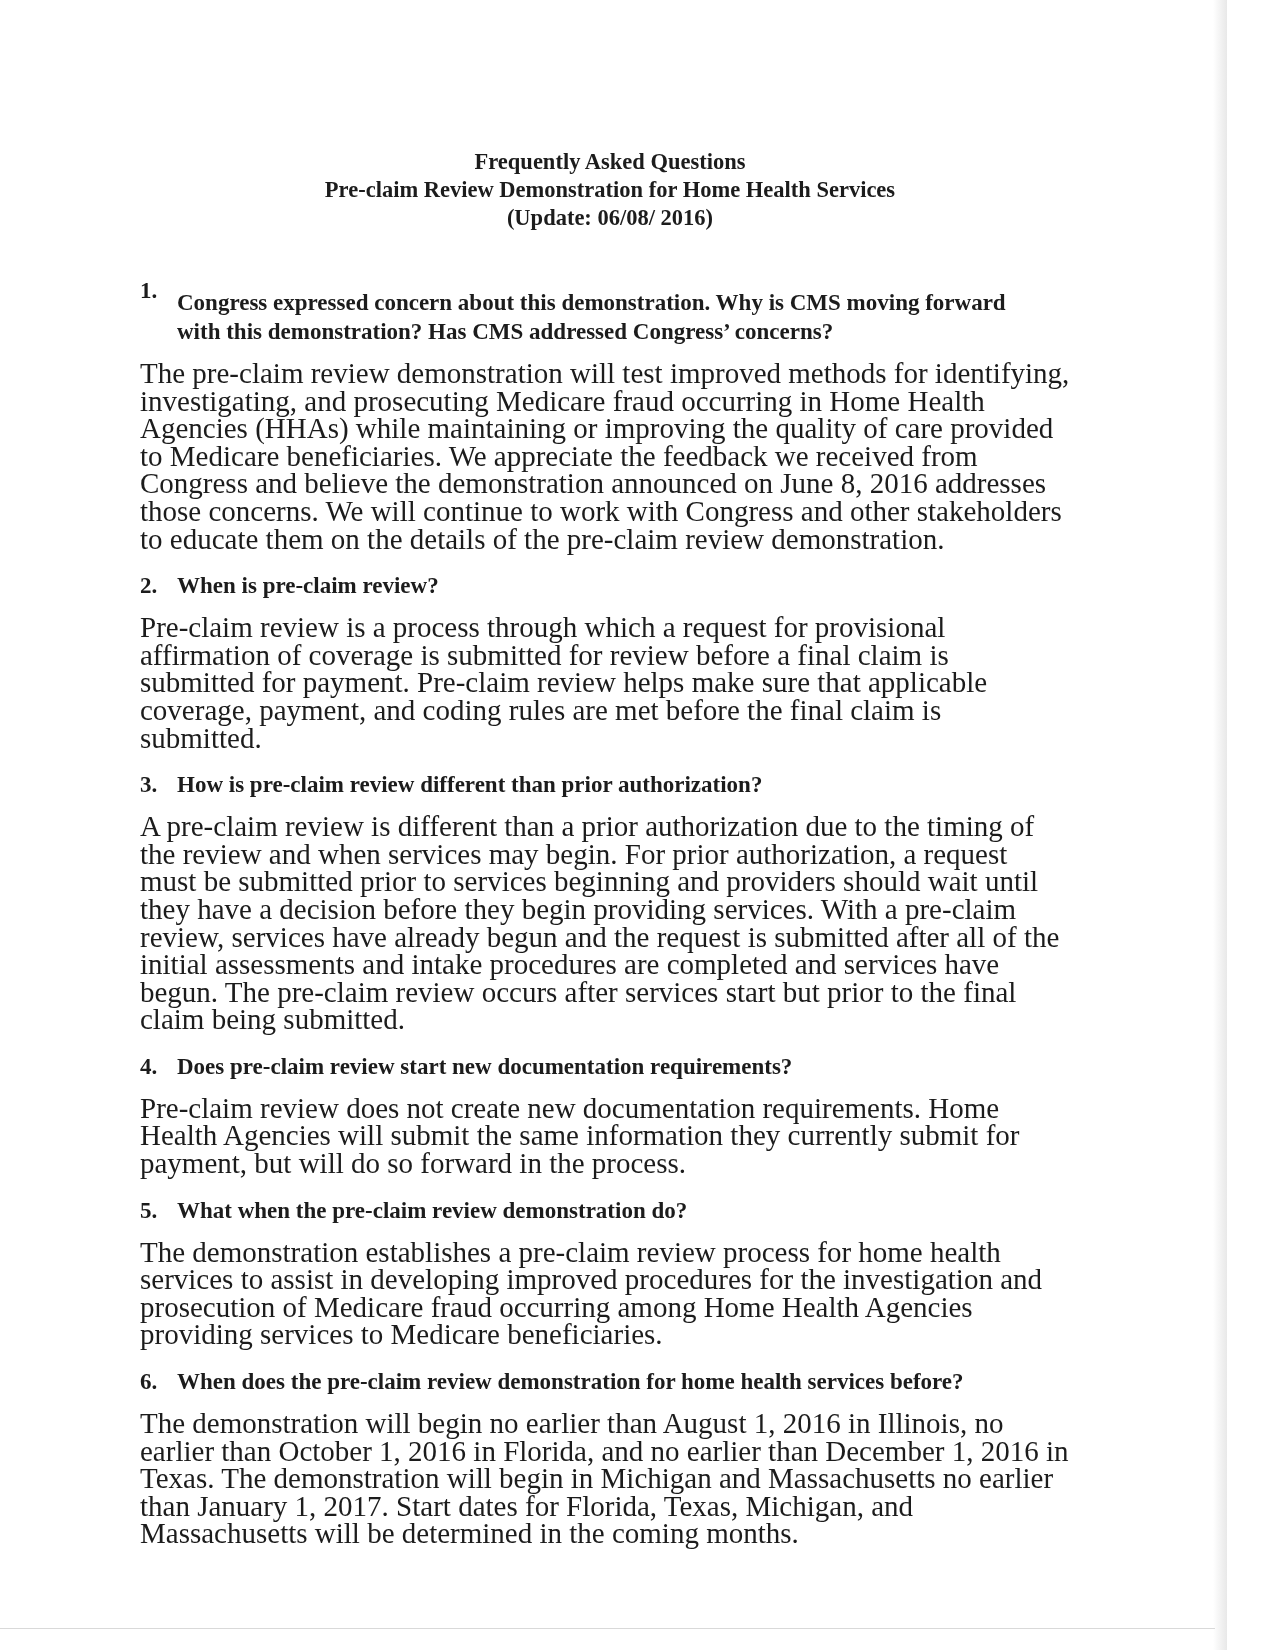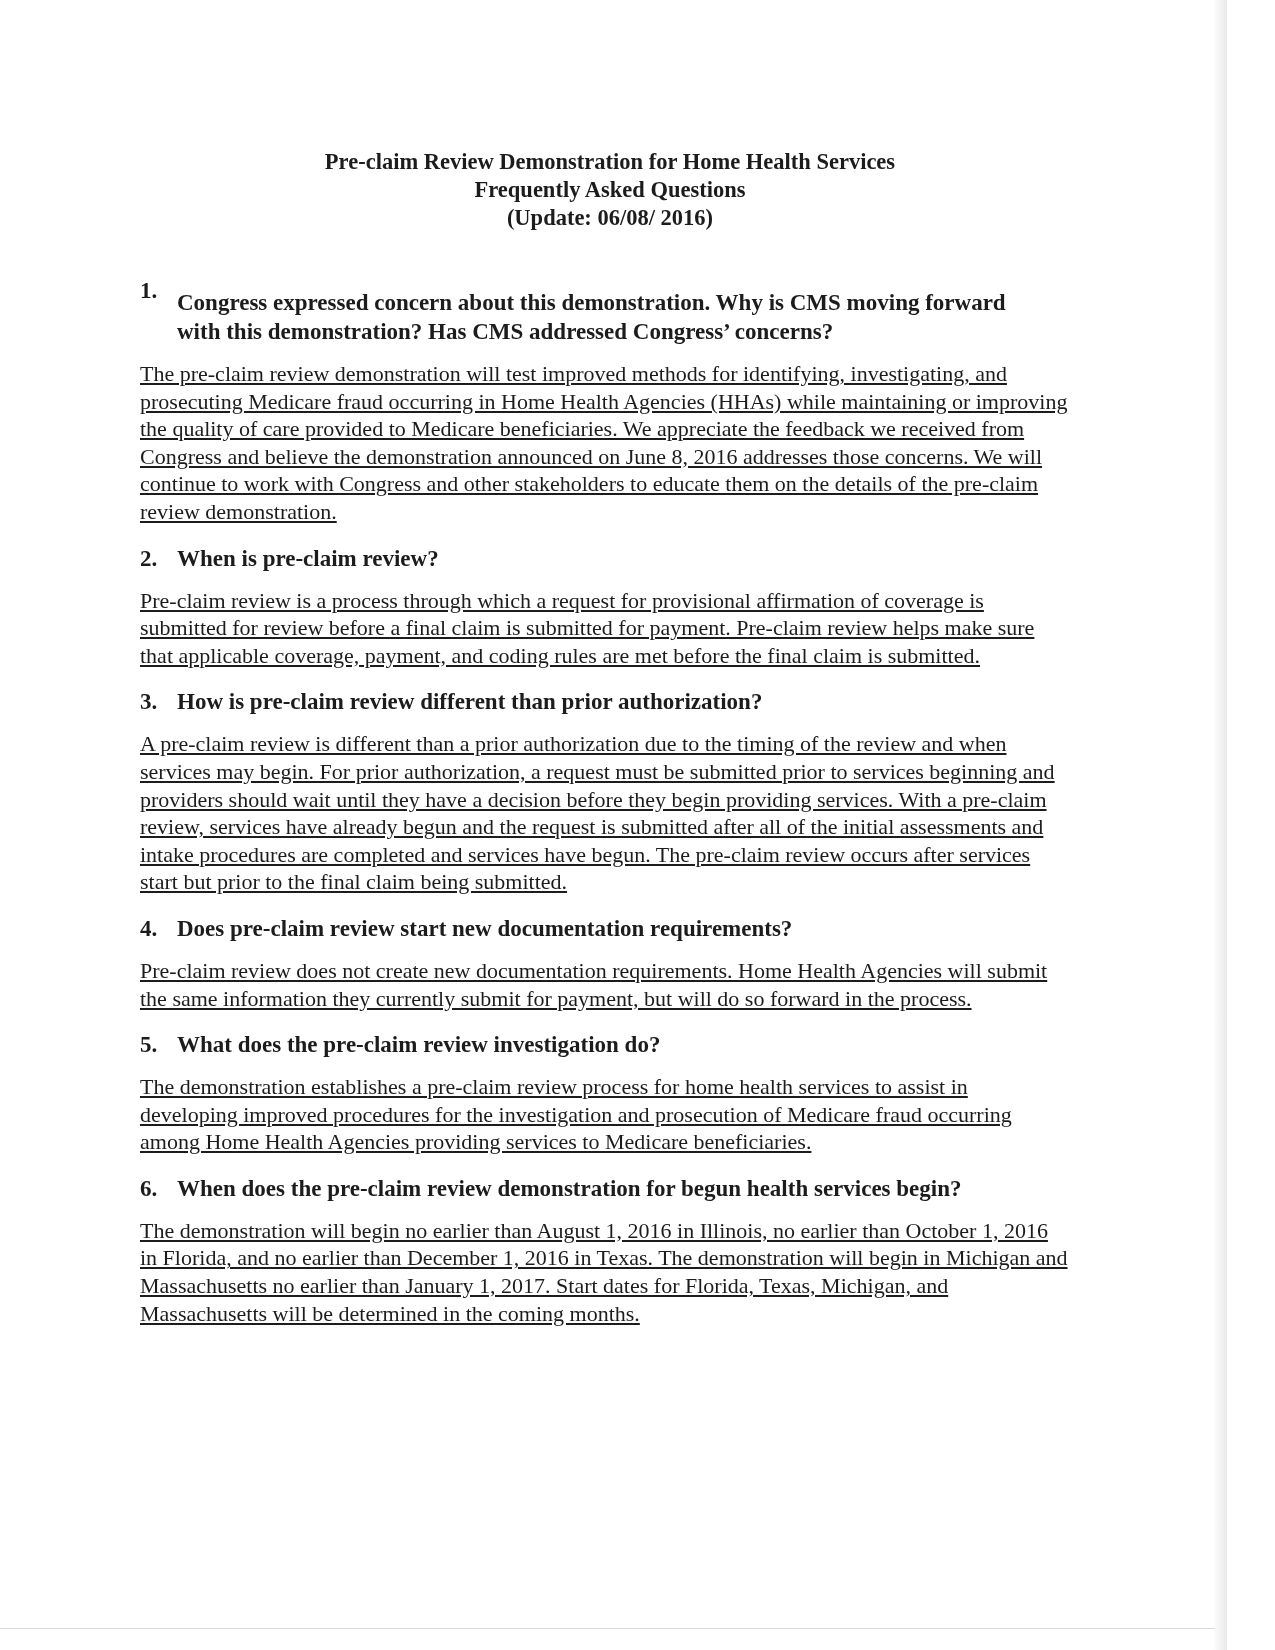--- a/index.html
+++ b/index.html
@@ -55,37 +55,36 @@
       display: flex;
       margin: 0 0 14px 0;
     }
     .question .num {
       display: inline-block;
       width: 37px;
       flex: 0 0 37px;
     }
     .question .qtext { flex: 1; }
     .answer {
-      font-size: 22px;
+      font-size: 29px;
       line-height: 27.6px;
       margin: 0 0 16px 0;
       text-align: left;
-      text-decoration: underline;
     }
     .q1 .qtext { padding-right: 20px; margin-top: 12px; }
   </style>
 </head>
 <body>
 
 <div class="page-edge"></div>
 <div class="bottom-line"></div>
 
 <div class="header">
+  <div>Frequently Asked Questions</div>
   <div>Pre-claim Review Demonstration for Home Health Services</div>
-  <div>Frequently Asked Questions</div>
   <div>(Update: 06/08/ 2016)</div>
 </div>
 
 <div class="content">
 
   <div class="q1">
     <div class="question" style="margin-top:0;">
       <span class="num">1.</span>
       <span class="qtext">Congress expressed concern about this demonstration. Why is CMS moving forward with this demonstration? Has CMS addressed Congress’ concerns?</span>
     </div>
@@ -112,26 +111,26 @@
     <div class="question">
       <span class="num">4.</span>
       <span class="qtext">Does pre-claim review start new documentation requirements?</span>
     </div>
     <p class="answer" style="margin-bottom:18px;">Pre-claim review does not create new documentation requirements. Home Health Agencies will submit the same information they currently submit for payment, but will do so forward in the process.</p>
   </div>
 
   <div>
     <div class="question">
       <span class="num">5.</span>
-      <span class="qtext">What does the pre-claim review investigation do?</span>
+      <span class="qtext">What when the pre-claim review demonstration do?</span>
     </div>
     <p class="answer" style="margin-bottom:18px;">The demonstration establishes a pre-claim review process for home health services to assist in developing improved procedures for the investigation and prosecution of Medicare fraud occurring among Home Health Agencies providing services to Medicare beneficiaries.</p>
   </div>
 
   <div>
     <div class="question">
       <span class="num">6.</span>
-      <span class="qtext">When does the pre-claim review demonstration for begun health services begin?</span>
+      <span class="qtext">When does the pre-claim review demonstration for home health services before?</span>
     </div>
     <p class="answer">The demonstration will begin no earlier than August 1, 2016 in Illinois, no earlier than October 1, 2016 in Florida, and no earlier than December 1, 2016 in Texas. The demonstration will begin in Michigan and Massachusetts no earlier than January 1, 2017. Start dates for Florida, Texas, Michigan, and Massachusetts will be determined in the coming months.</p>
   </div>
 
 </div>
 
 </body></html>

